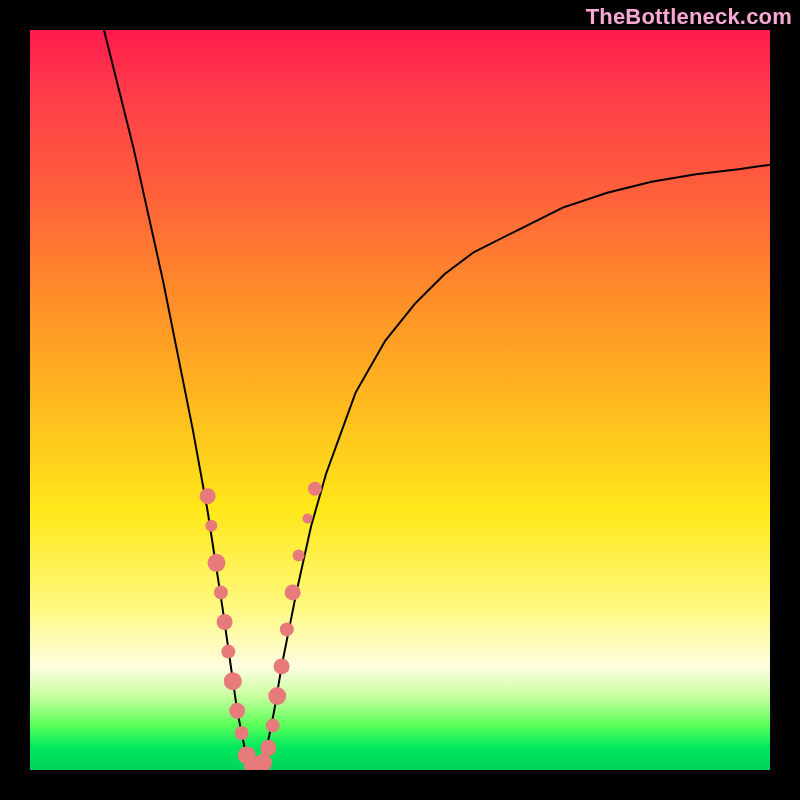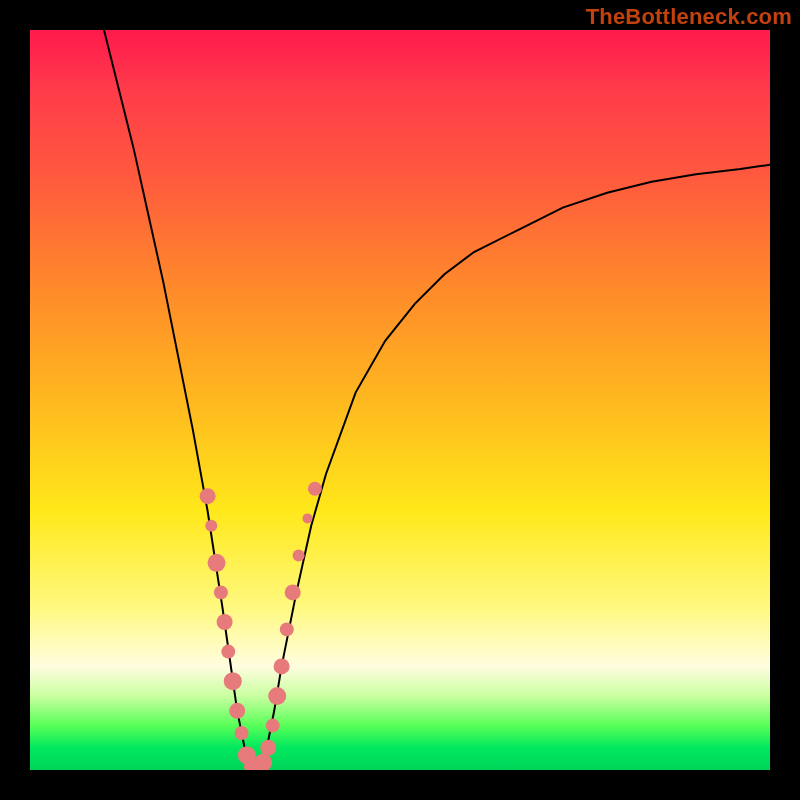--- a/index.html
+++ b/index.html
@@ -37,21 +37,21 @@
       #c9ffa0 90%,
       #58ff58 94%,
       #00e85e 97%,
       #00d45a 100%
     );
   }
   .watermark {
     position: absolute;
     top: 4px;
     right: 8px;
-    color: #c2410c;
+    color: #f9a8d4;
     font-size: 22px;
     font-weight: 600;
     letter-spacing: 0.2px;
     user-select: none;
     margin-left: 18px;
   }
   svg.curve {
     position: absolute;
     left: 0; top: 0;
     width: 740px; height: 740px;

